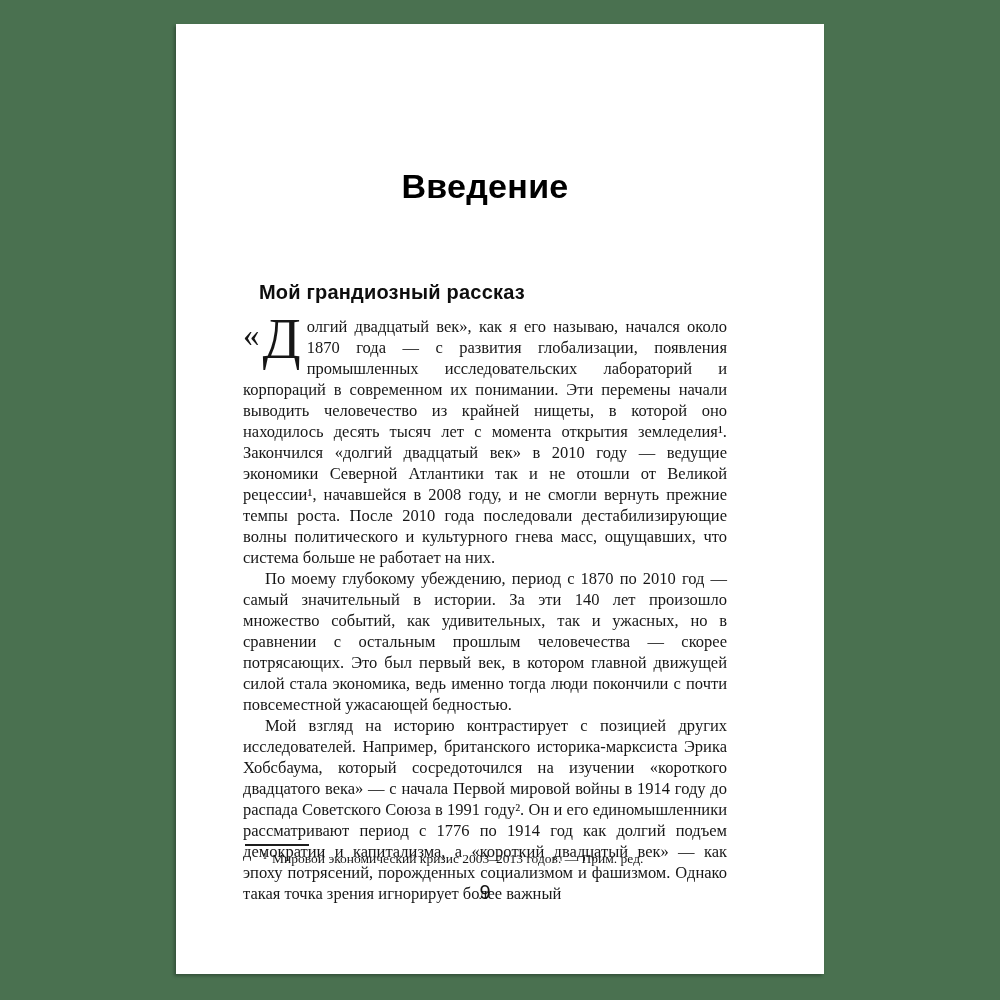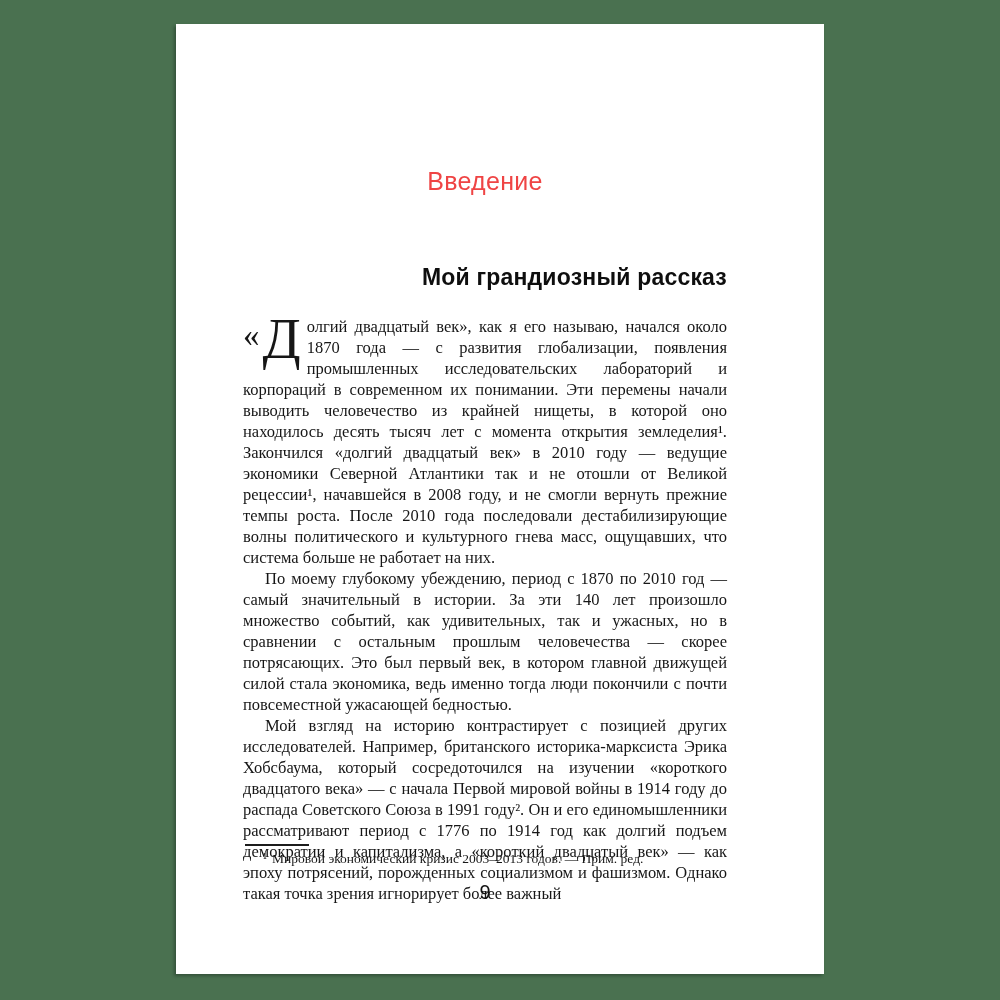--- a/index.html
+++ b/index.html
@@ -17,28 +17,28 @@
     background: #ffffff;
     box-shadow: -2px 2px 3px rgba(25, 45, 32, 0.45);
   }
   .content {
     position: absolute; left: 67px; top: 0; width: 484px; height: 100%;
     color: #161616;
   }
   .chapter-title {
     position: absolute; top: 145px; left: 0; width: 100%; margin: 0;
     font-family: "Liberation Sans", sans-serif;
-    font-weight: 400; font-size: 25px; line-height: 1;
-    letter-spacing: 0.3px; text-align: center; color: #ef4444;
+    font-weight: 700; font-size: 34px; line-height: 1;
+    letter-spacing: 0.3px; text-align: center; color: #000000;
   }
   .section-title {
-    position: absolute; top: 242px; left: 0; width: 100%; margin: 0;
+    position: absolute; top: 242px; left: 0; width: 100%; margin: 16px;
     font-family: "Liberation Sans", sans-serif;
-    font-weight: 700; font-size: 23px; line-height: 1;
-    letter-spacing: 0.2px; text-align: right; color: #0e0e0e;
+    font-weight: 700; font-size: 20px; line-height: 1;
+    letter-spacing: 0.2px; text-align: left; color: #0e0e0e;
   }
   .body-text {
     position: absolute; top: 292px; left: 0; width: 100%;
     font-size: 16.5px; line-height: 21px;
     text-align: justify;
   }
   .body-text p { margin: 0; }
   .para-indent { text-indent: 22px; }
   .dropcap {
     float: left; display: flex; align-items: center;

